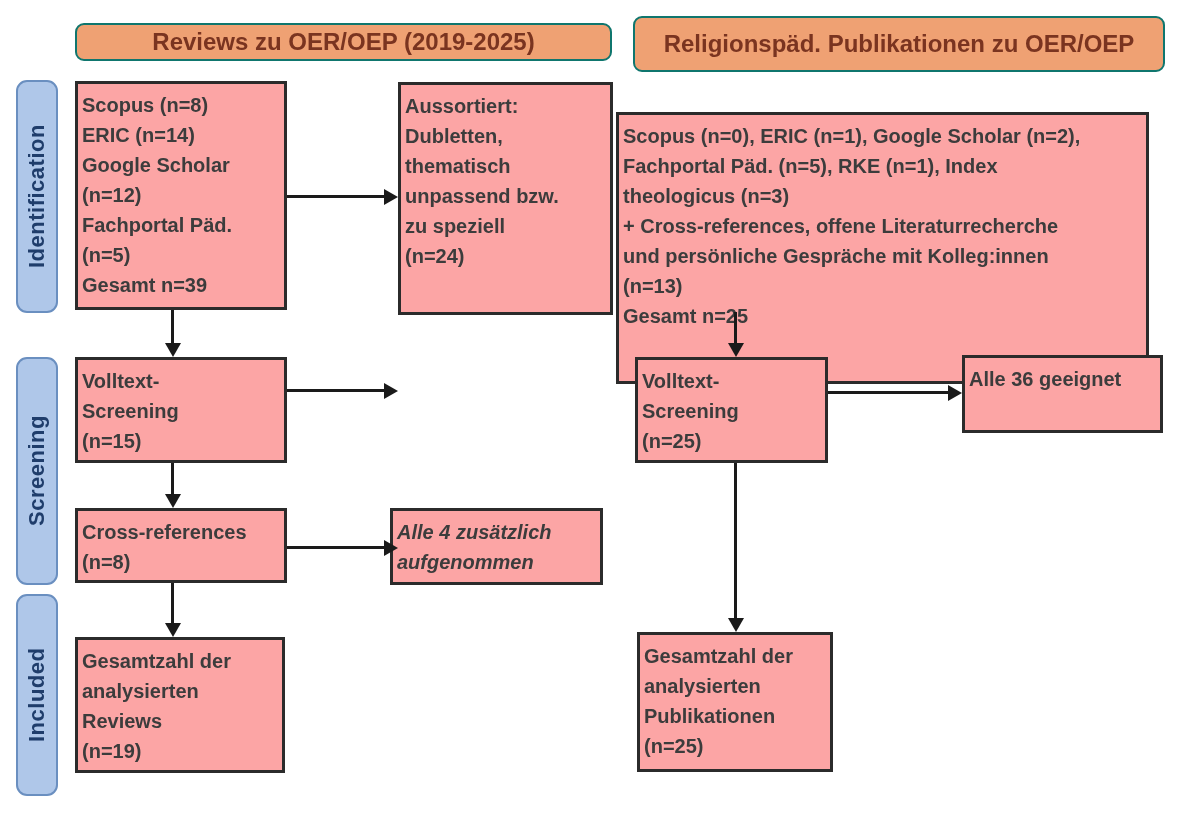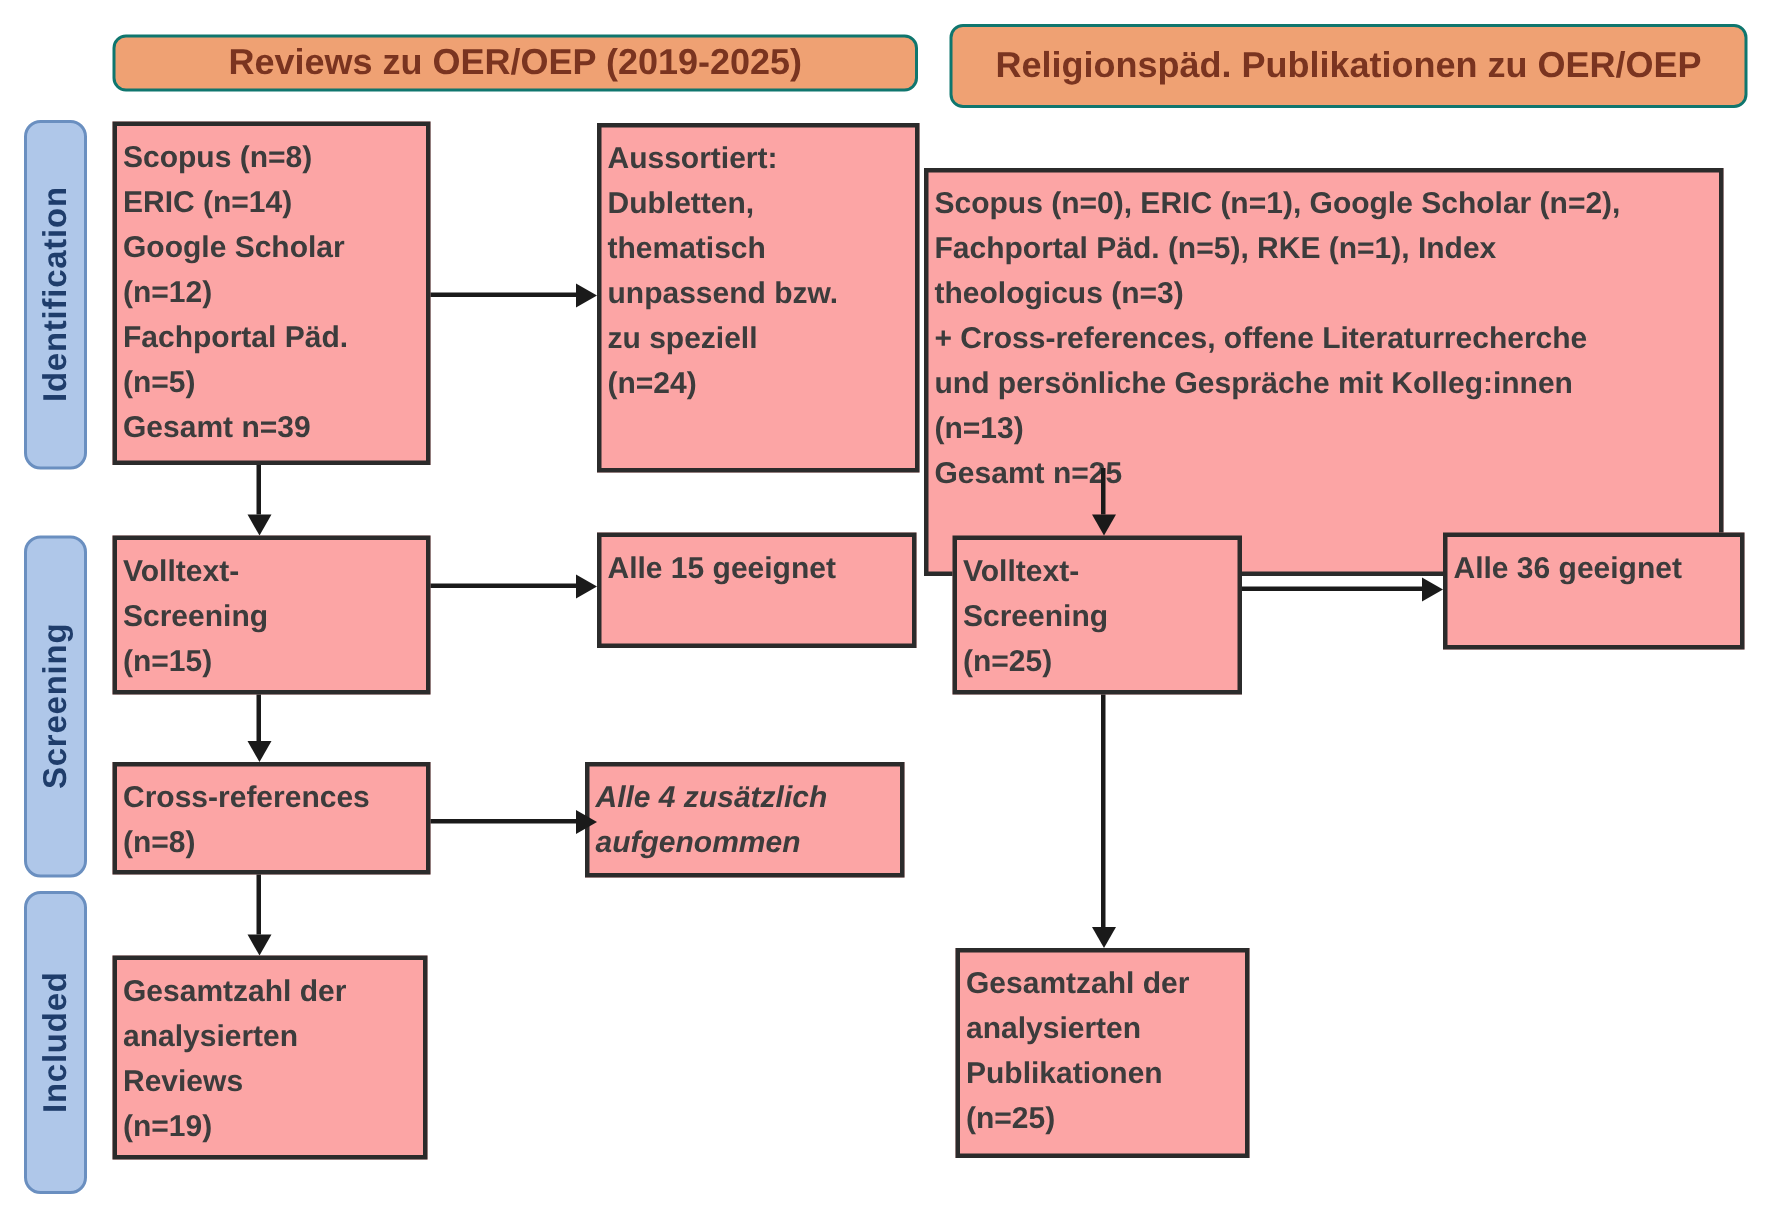--- a/index.html
+++ b/index.html
@@ -86,21 +86,20 @@
 Gesamt n=39</div>
   <div class="box" style="left:398px; top:82px; width:215px; height:233px;">Aussortiert:
 Dubletten,
 thematisch
 unpassend bzw.
 zu speziell
 (n=24)</div>
   <div class="box" style="left:75px; top:357px; width:212px; height:106px;">Volltext-
 Screening
 (n=15)</div>
-  <div class="box" style="left:398px; top:355px; width:213px; height:77px;">Alle 15 geeignet</div>
   <div class="box" style="left:75px; top:508px; width:212px; height:75px;">Cross-references
 (n=8)</div>
   <div class="box" style="left:390px; top:508px; width:213px; height:77px;font-style:italic;">Alle 4 zusätzlich
 aufgenommen</div>
   <div class="box" style="left:75px; top:637px; width:210px; height:136px;">Gesamtzahl der
 analysierten
 Reviews
 (n=19)</div>
 
   <div class="box" style="left:616px; top:80px; width:533px; height:272px;margin-top:32px;">Scopus (n=0), ERIC (n=1), Google Scholar (n=2),

